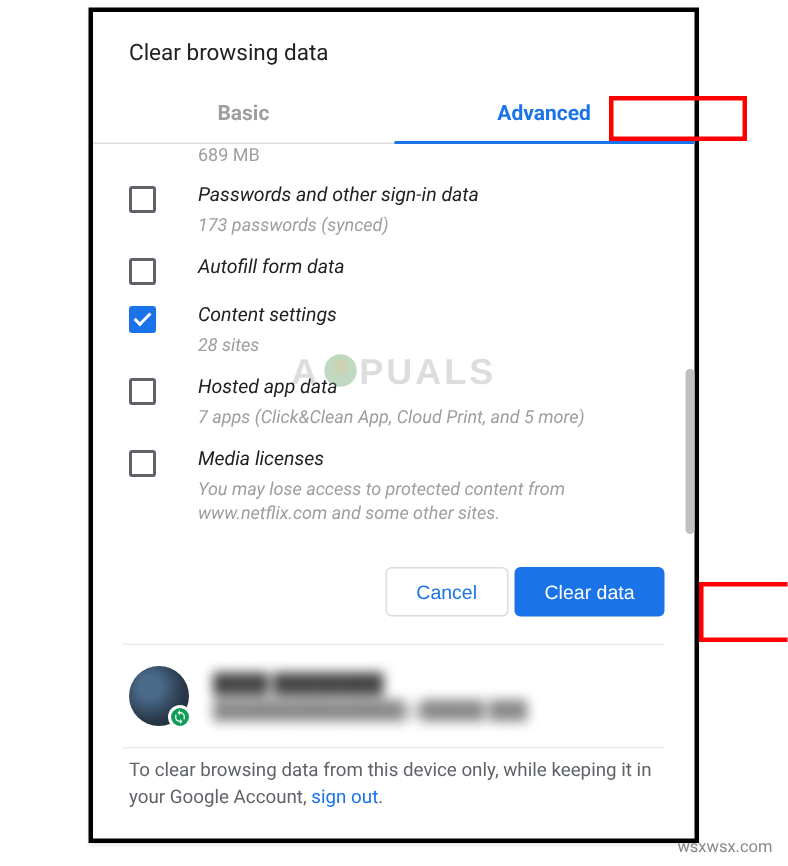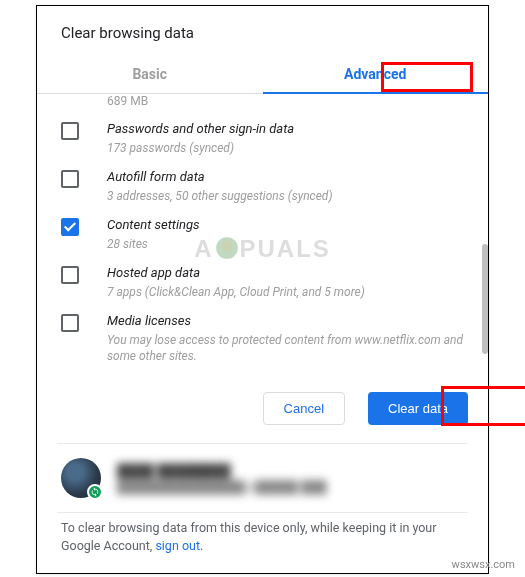--- a/index.html
+++ b/index.html
@@ -10,23 +10,23 @@
     body {
       font-family: 'Segoe UI', Roboto, Arial, sans-serif;
       background: #fff;
       width: 525px;
       height: 577px;
       position: relative;
       font-size: 13px;
       color: #5f6368;
     }
     .dialog {
-      border: 1px solid #000000;
+      border: 3px solid #000000;
       background: #fff;
-      width: 453px;
+      width: 407px;
       margin: 5px auto 15px;
       box-shadow: 0 1px 3px rgba(0,0,0,0.1);
       position: relative;
     }
     .dialog-title {
       font-size: 15px;
       color: #202124;
       padding: 18px 20px 12px 24px;
       font-weight: 400;
     }
@@ -135,21 +135,21 @@
       right: 0;
       top: 150px;
       width: 6px;
       height: 110px;
       background: #c0c0c0;
       border-radius: 3px;
     }
     .actions {
       display: flex;
       justify-content: flex-end;
-      gap: 23px;
+      gap: 4px;
       padding: 22px 20px 18px;
     }
     .btn {
       padding: 8px 20px;
       font-size: 13px;
       font-weight: 500;
       border-radius: 4px;
       cursor: pointer;
       border: none;
     }
@@ -277,21 +277,20 @@
       <div class="item-text">
         <div class="item-title">Passwords and other sign-in data</div>
         <div class="item-subtitle">173 passwords (synced)</div>
       </div>
     </div>
 
     <div class="item">
       <div class="checkbox"></div>
       <div class="item-text">
         <div class="item-title">Autofill form data</div>
-        <div class="item-subtitle">3 addresses, 50 other suggestions (synced)</div>
       </div>
     </div>
 
     <div class="item">
       <div class="checkbox checked"></div>
       <div class="item-text">
         <div class="item-title">Content settings</div>
         <div class="item-subtitle">28 sites</div>
       </div>
     </div>

